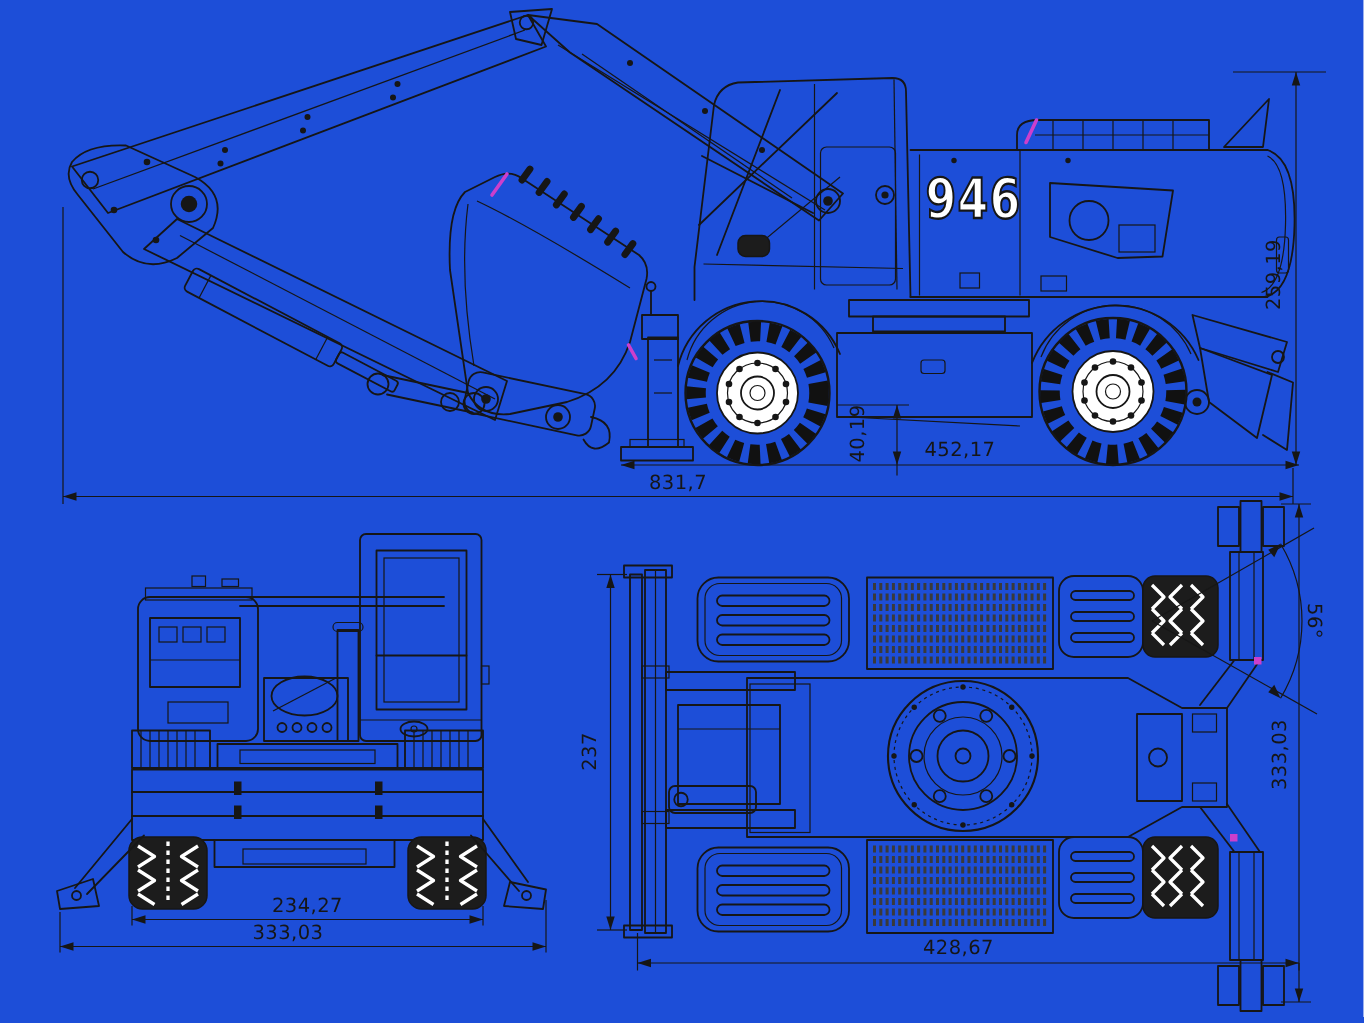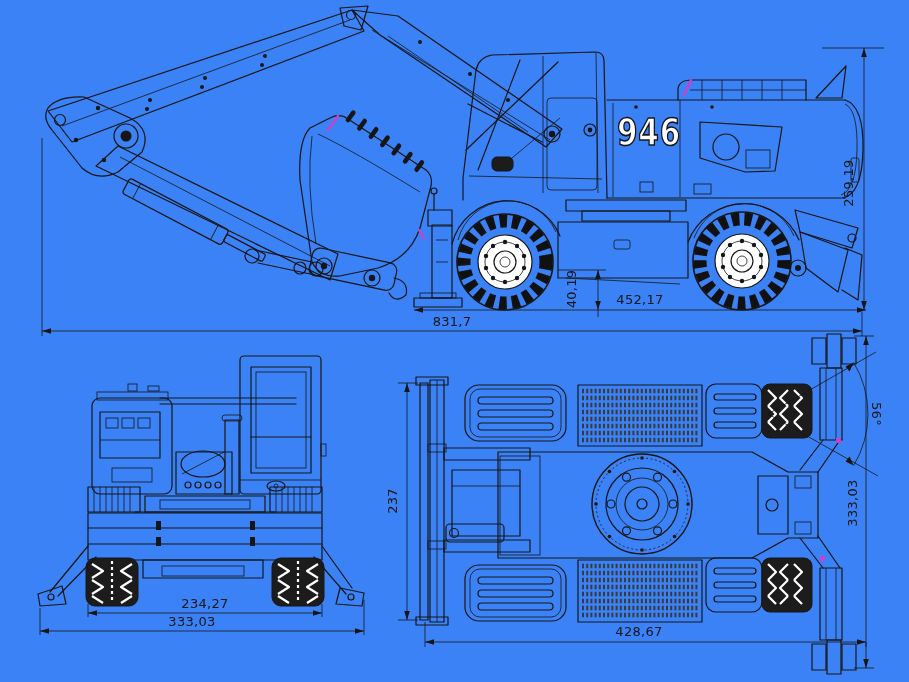--- a/index.html
+++ b/index.html
@@ -1,16 +1,16 @@
 <!DOCTYPE html>
 <html><head>
 <meta charset="utf-8">
 <style>
   html,body{margin:0;padding:0;background:#fff;}
-  .canvas{position:relative;width:909px;height:682px;background:#3b82f6;overflow:hidden;
+  .canvas{position:relative;width:909px;height:682px;background:#1d4ed8;overflow:hidden;
           font-family:"DejaVu Sans",sans-serif;}
   svg{position:absolute;left:0;top:0;}
   .s    {stroke:#161616;fill:none;stroke-width:1.2;stroke-linejoin:round;stroke-linecap:round;}
   .thin {stroke:#161616;fill:none;stroke-width:0.8;}
   .fill {fill:#161616;stroke:none;}
   .dark {fill:#1c1c1c;stroke:#161616;stroke-width:1;}
   .dim  {font:13px "DejaVu Sans",sans-serif;fill:#161616;letter-spacing:0.3px;}
   .logo {font-family:"DejaVu Sans",sans-serif;font-weight:bold;font-size:37px;
          fill:#ffffff;stroke:#161616;stroke-width:1.6;letter-spacing:1px;}
   .mag  {stroke:#cc3fcc;stroke-width:2.4;fill:none;stroke-linecap:round;}

